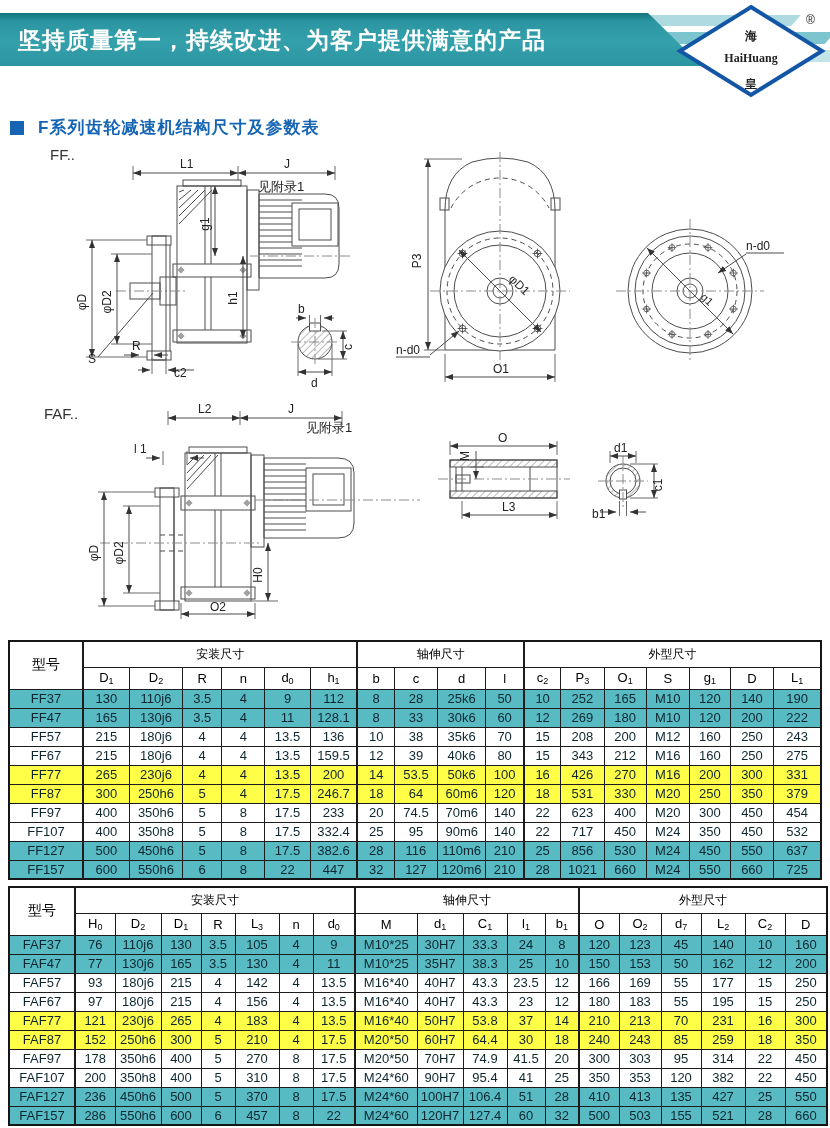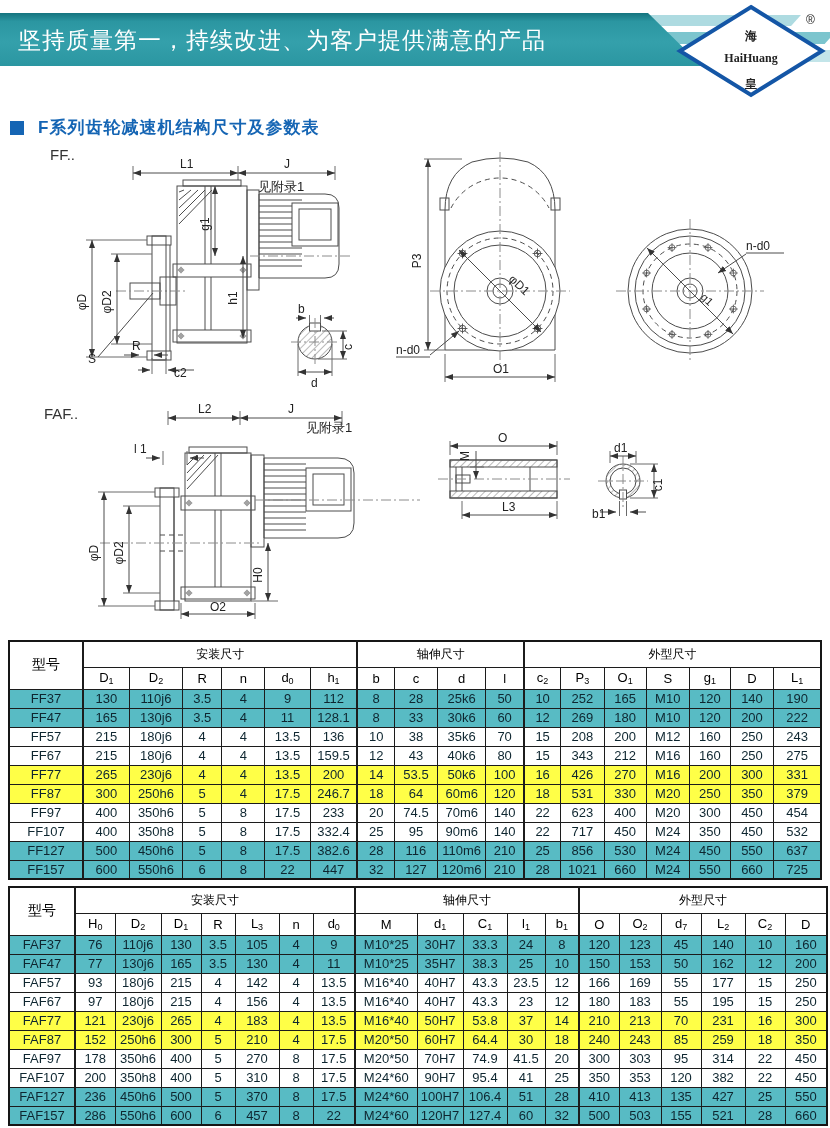--- a/index.html
+++ b/index.html
@@ -11,21 +11,21 @@
 
 .banner{position:absolute;left:0;top:13px;width:830px;height:53px}
 .banner .bg{position:absolute;left:0;top:0;width:830px;height:53px;
   clip-path:polygon(0 0,648px 0,702px 100%,0 100%);
   background:linear-gradient(180deg,#15747f 0%,#2b96a1 16%,#34a0ab 55%,#2b96a1 100%)}
 .swoosh{position:absolute;transform:skewX(-42deg)}
 .s1{left:556px;top:2px;width:240px;height:11px;background:#aedbe1}
 .s2{left:584px;top:19px;width:246px;height:12px;background:#7cc5ce}
 .s3{left:612px;top:37px;width:226px;height:12px;background:#c3e5e9}
 .slogan{position:absolute;left:18px;top:0;height:53px;line-height:55px;
-  color:#fff;font-size:23px;font-weight:normal;letter-spacing:1px;white-space:nowrap}
+  color:#fff;font-size:23px;font-weight:bold;letter-spacing:1px;white-space:nowrap}
 
 
 .logo{position:absolute;left:676px;top:4px;width:150px;height:102px}
 
 
 .sect{position:absolute;left:10px;top:116px;display:flex;align-items:center;gap:14px}
 .sect .sq{width:14px;height:14px;background:#1565b4}
 .sect .txt{font-size:17px;font-weight:bold;color:#1565b4;letter-spacing:1px}
 
 
@@ -495,21 +495,21 @@
         </tr>
         <tr class="tone-white">
           <td>FF67</td>
           <td class="gsep">215</td>
           <td>180j6</td>
           <td>4</td>
           <td>4</td>
           <td>13.5</td>
           <td>159.5</td>
           <td class="gsep">12</td>
-          <td>43</td>
+          <td>39</td>
           <td>40k6</td>
           <td>80</td>
           <td class="gsep">15</td>
           <td>343</td>
           <td>212</td>
           <td>M16</td>
           <td>160</td>
           <td>250</td>
           <td>275</td>
         </tr>

